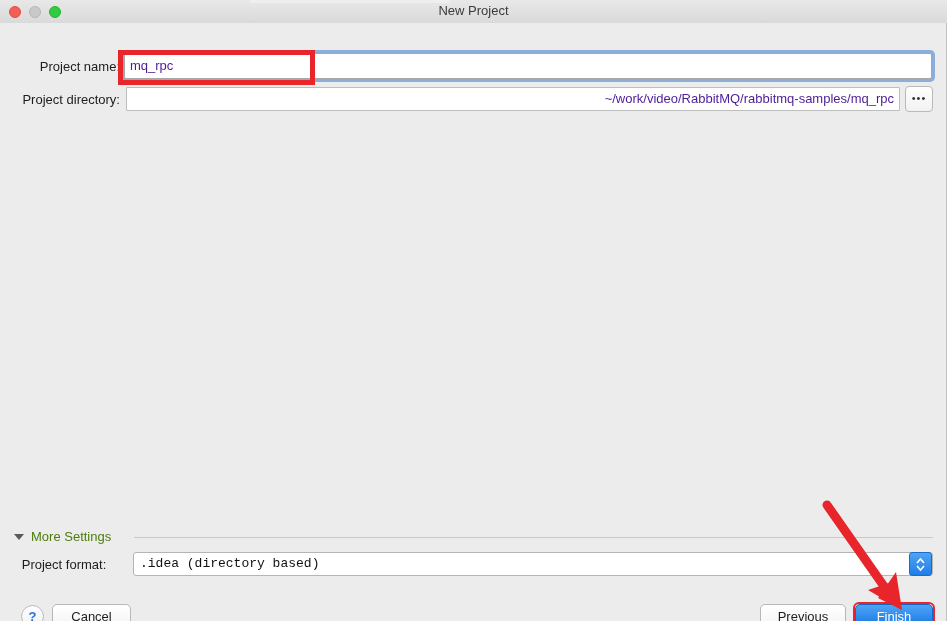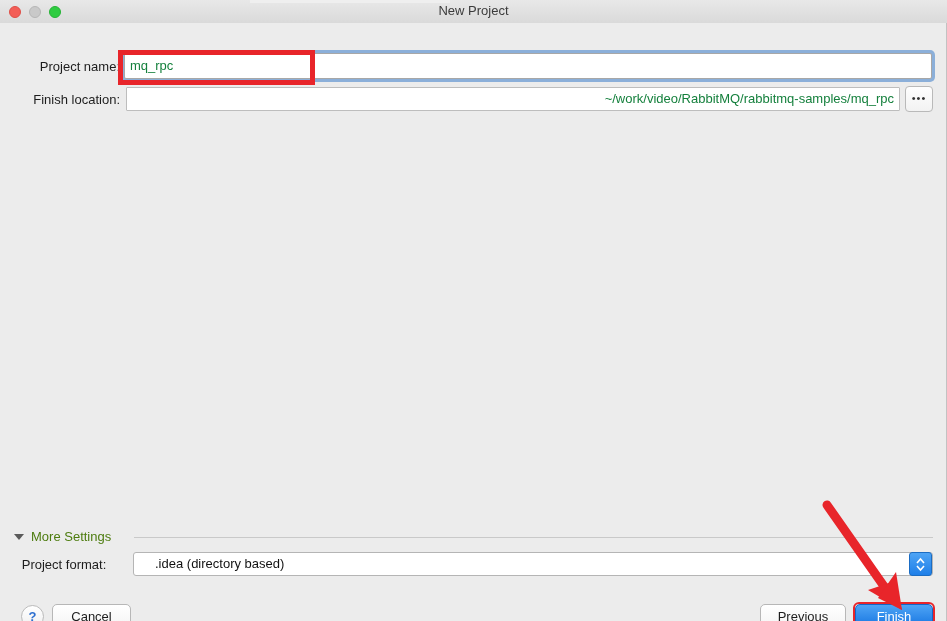--- a/index.html
+++ b/index.html
@@ -79,21 +79,21 @@
   #label-project-name     { left: 0;  top: 36px;  width: 120px; }
   #label-project-location { left: 0;  top: 69px;  width: 120px; }
   #label-project-format   { left: 0;  top: 534px; width: 128px; text-align: center; }
 
   .text-field {
     position: absolute;
     box-sizing: border-box;
     background: #ffffff;
     border: 1px solid #bdbdbd;
     font-size: 13px;
-    color: #15803d;
+    color: #4c1d95;
     line-height: 20px;
     padding: 0 5px;
     white-space: nowrap;
     overflow: hidden;
   }
   #field-project-name {
     left: 124px; top: 30px;
     width: 808px; height: 26px;
     border: 1px solid #a7a7a7;
     border-radius: 2px;
@@ -169,23 +169,24 @@
     position: absolute;
     left: 133px; top: 529px;
     width: 800px; height: 24px;
     box-sizing: border-box;
     background: #ffffff;
     border: 1px solid #b5b5b5;
     border-radius: 3px;
     font-size: 13px;
     color: #111111;
     line-height: 22px;
-    padding: 0 21px;
+    padding: 0 6px;
     white-space: nowrap;
     overflow: hidden;
+    font-family: Liberation Mono, monospace;
   }
   #format-stepper {
     position: absolute;
     left: 909px; top: 529px;
     width: 23px; height: 24px;
     box-sizing: border-box;
     background: linear-gradient(to bottom, #4ea4f5 0%, #1f7fe8 100%);
     border: 1px solid #1b6dc4;
     border-radius: 3px;
   }
@@ -264,21 +265,21 @@
     <div class="traffic max"></div>
     <div class="title-text">New Project</div>
   </div>
 
   <div class="body">
 
     <div class="row-label" id="label-project-name">Project name:</div>
     <div class="text-field" id="field-project-name" placeholder="">mq_rpc</div>
     <div id="annotation-name-box"></div>
 
-    <div class="row-label" id="label-project-location">Finish location:</div>
+    <div class="row-label" id="label-project-location">Project directory:</div>
     <div class="text-field" id="field-project-location" placeholder="">~/work/video/RabbitMQ/rabbitmq-samples/mq_rpc</div>
     <div class="btn" id="browse-button">•••</div>
 
     <div id="more-settings-row">
       <div id="disclosure-triangle"></div>
       <div id="more-settings-label">More Settings</div>
       <div id="more-settings-rule"></div>
     </div>
 
     <div class="row-label" id="label-project-format">Project format:</div>

